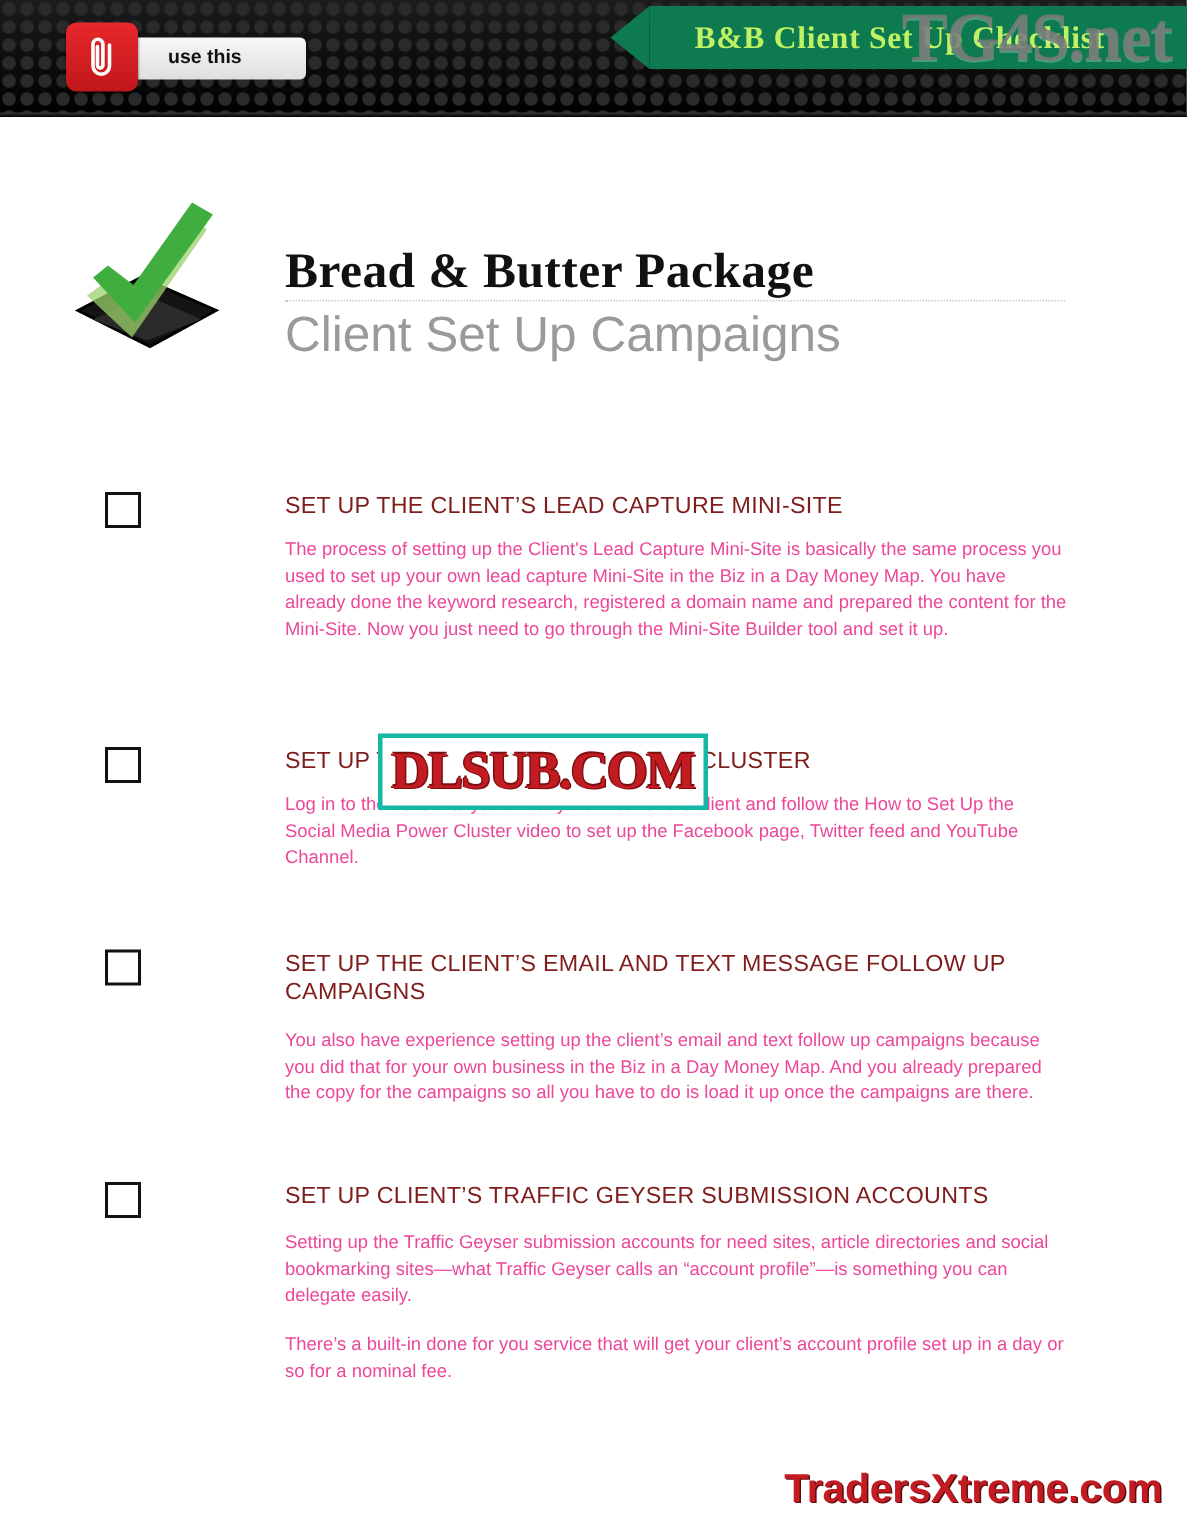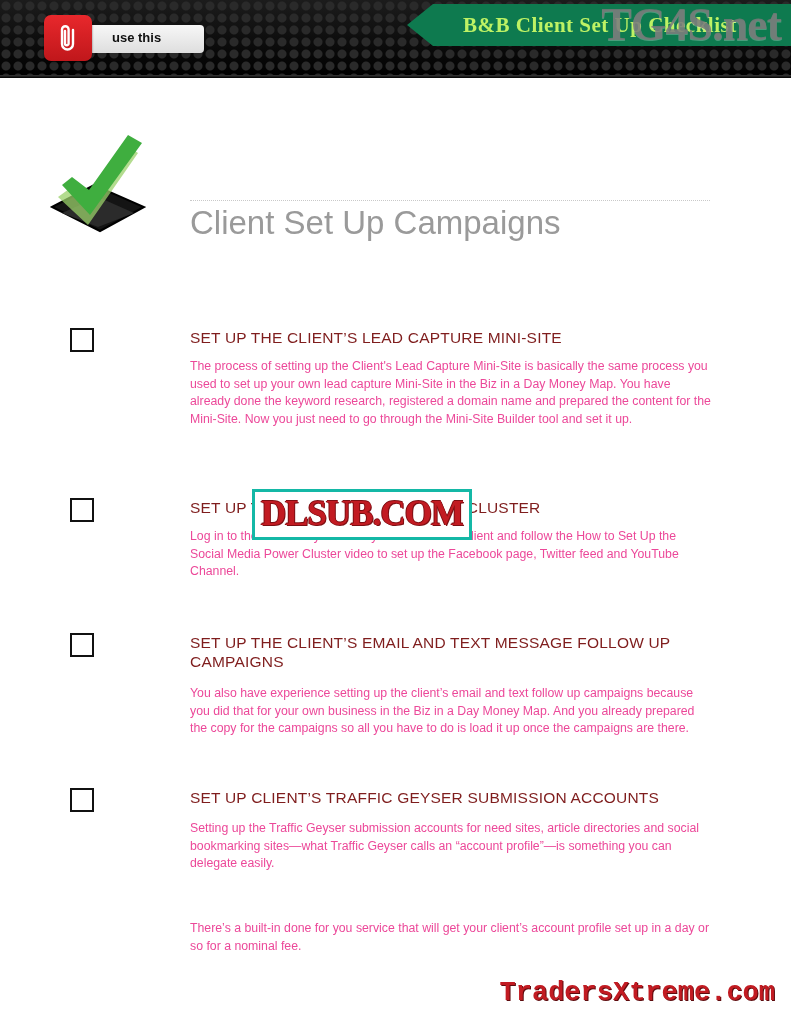--- a/index.html
+++ b/index.html
@@ -194,21 +194,21 @@
     letter-spacing: -1px;
     text-shadow:
       1px 1px 0 #7d0f13,
       -1px 0 0 #7d0f13,
        0 -1px 0 #7d0f13;
     z-index: 6;
   }
   .wm-bottom {
     position: absolute;
     right: 16px; bottom: 16px;
-    font-family: Liberation Mono, monospace;
+    font-family: Liberation Sans, sans-serif;
     font-weight: bold;
     font-size: 27px;
     color: #c21b22;
     text-shadow: 1px 1px 0 #5e0b0e;
     white-space: nowrap;
   }
 </style>
 </head>
 <body>
 
@@ -240,20 +240,21 @@
         <polygon points="10,72 52,50 102,72 58,96" fill="#141414"></polygon>
         <polygon points="10,72 52,50 102,72 58,96" fill="none" stroke="#000" stroke-width="2"></polygon>
         <polygon points="20,78 56,62 92,78 56,92" fill="#2b2b2b"></polygon>
         <path d="M16 62 L46 90 L96 18 L84 10 L45 66 L27 54 Z" fill="#9ad06a" opacity=".75"></path>
         <path d="M20 50 L48 80 L100 8 L86 0 L47 55 L30 42 Z" fill="#3fae3f"></path>
       </g>
     </svg>
   </div>
 
   <div class="title-rule"></div>
+  <div class="title-main">Bread &amp; Butter Package</div>
   <div class="title-sub">Client Set Up Campaigns</div>
 
   <div class="item" style="top:250px;">
     <div class="checkbox" style="top:0;"></div>
     <div class="item-head" style="top:0;">Set up the Client’s Lead Capture Mini-Site</div>
     <div class="item-body" style="top:30px;">The process of setting up the Client's Lead Capture Mini-Site is basically the same process you used to set up your own lead capture Mini-Site in the Biz in a Day Money Map. You have already done the keyword research, registered a domain name and prepared the content for the Mini-Site. Now you just need to go through the Mini-Site Builder tool and set it up.</div>
   </div>
 
   <div class="item" style="top:420px;">
     <div class="checkbox" style="top:0;"></div>
@@ -264,19 +265,19 @@
   <div class="item" style="top:555px;">
     <div class="checkbox" style="top:0;"></div>
     <div class="item-head" style="top:0;">Set up the Client’s Email and Text Message Follow Up Campaigns</div>
     <div class="item-body" style="top:52px;">You also have experience setting up the client’s email and text follow up campaigns because you did that for your own business in the Biz in a Day Money Map. And you already prepared the copy for the campaigns so all you have to do is load it up once the campaigns are there.</div>
   </div>
 
   <div class="item" style="top:710px;">
     <div class="checkbox" style="top:0;"></div>
     <div class="item-head" style="top:0;">Set up Client’s Traffic Geyser Submission Accounts</div>
     <div class="item-body" style="top:32px;">Setting up the Traffic Geyser submission accounts for need sites, article directories and social bookmarking sites—what Traffic Geyser calls an “account profile”—is something you can delegate easily.</div>
-    <div class="item-body" style="top:100px;margin-top:32px;">There’s a built-in done for you service that will get your client’s account profile set up in a day or so for a nominal fee.</div>
+    <div class="item-body" style="top:100px;">There’s a built-in done for you service that will get your client’s account profile set up in a day or so for a nominal fee.</div>
   </div>
 
   <div class="wm-bottom">TradersXtreme.com</div>
 </div>
 
 <div class="wm-mid">DLSUB.COM</div>
 
 </body></html>

